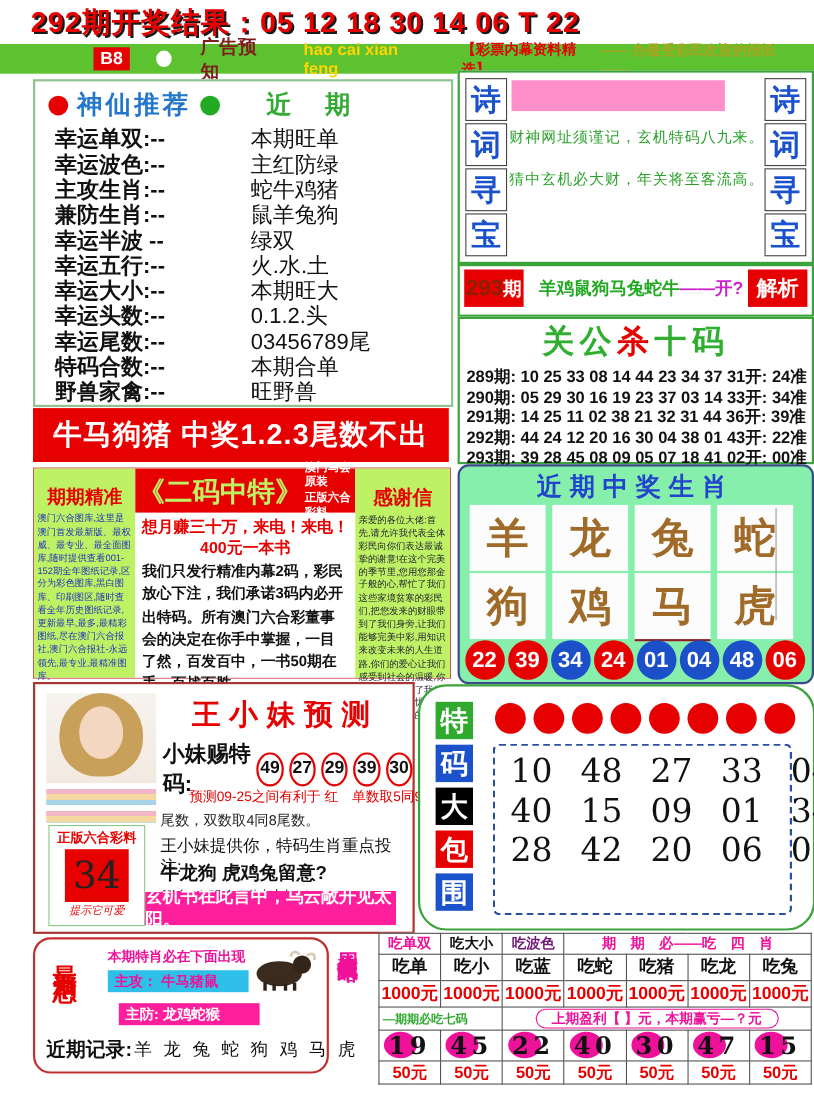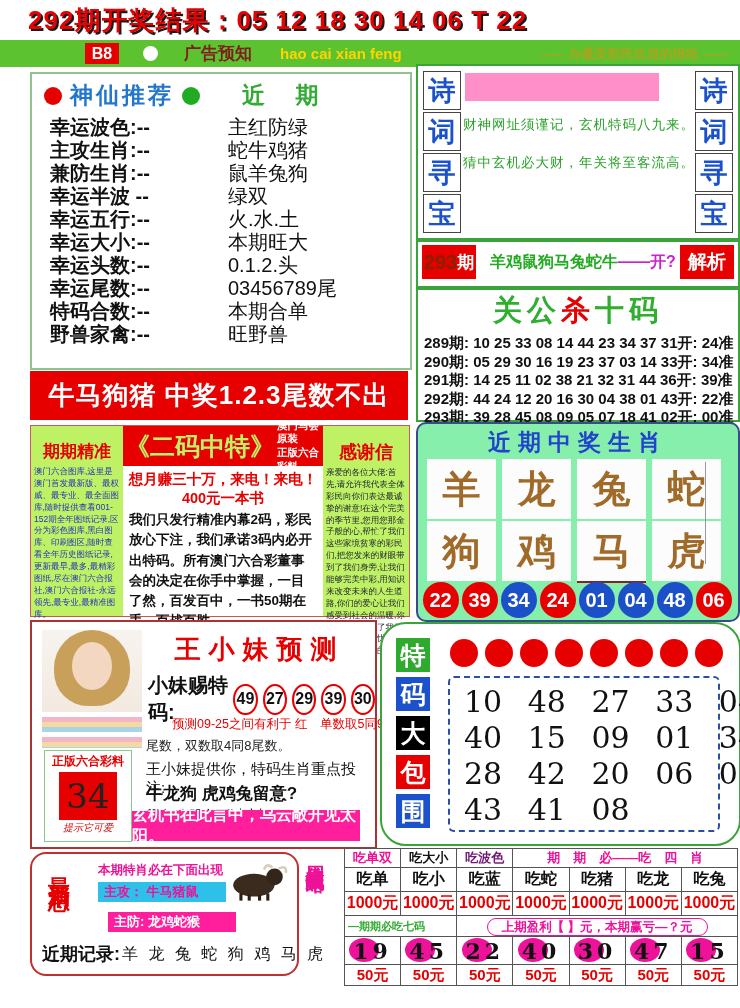--- a/index.html
+++ b/index.html
@@ -184,31 +184,36 @@
 
 <div id="page">
 
   <div class="abs top-banner">292期开奖结果：05 12 18 30 14 06 T 22</div>
 
   <div class="abs greenbar">
     <div class="b8">B8</div>
     <div class="dot-w"></div>
     <div class="ad">广告预知</div>
     <div class="pinyin">hao cai xian feng</div>
+    <div class="pick">【彩票内幕资料精选】</div>
     <div class="slogan">—— 办最受彩民欢迎的报纸 ——</div>
   </div>
 
   <div class="abs imm">
     <div class="imm-head">
       <span class="rdot"></span>
       <span class="imm-title">神仙推荐</span>
       <span class="gdot"></span>
       <span class="imm-recent">近 期</span>
     </div>
     <div class="imm-rows">
+      <div class="imm-row">
+          <span class="lb">幸运单双:--</span>
+          <span>本期旺单</span>
+        </div>
       <div class="imm-row">
           <span class="lb">幸运波色:--</span>
           <span>主红防绿</span>
         </div>
       <div class="imm-row">
           <span class="lb">主攻生肖:--</span>
           <span>蛇牛鸡猪</span>
         </div>
       <div class="imm-row">
           <span class="lb">兼防生肖:--</span>
@@ -383,21 +388,20 @@
       <div class="rdot2"></div>
       <div class="rdot2"></div>
       <div class="rdot2"></div>
       <div class="rdot2"></div>
       <div class="rdot2"></div>
     </div>
     <div class="numpanel">
       <div class="numrow">10 48 27 33 04</div>
       <div class="numrow">40 15 09 01 34</div>
       <div class="numrow">28 42 20 06 07</div>
-      <div class="numrow">43 41 08</div>
     </div>
   </div>
 
   <div class="abs news">
     <div class="news-side">最新消息</div>
     <div class="news-head">本期特肖必在下面出现</div>
     <div class="ox">
       <svg viewBox="0 0 60 40" width="62" height="42">
         <ellipse cx="26" cy="24" rx="20" ry="11" fill="#3b2b1f"></ellipse>
         <circle cx="46" cy="16" r="8" fill="#34251a"></circle>

